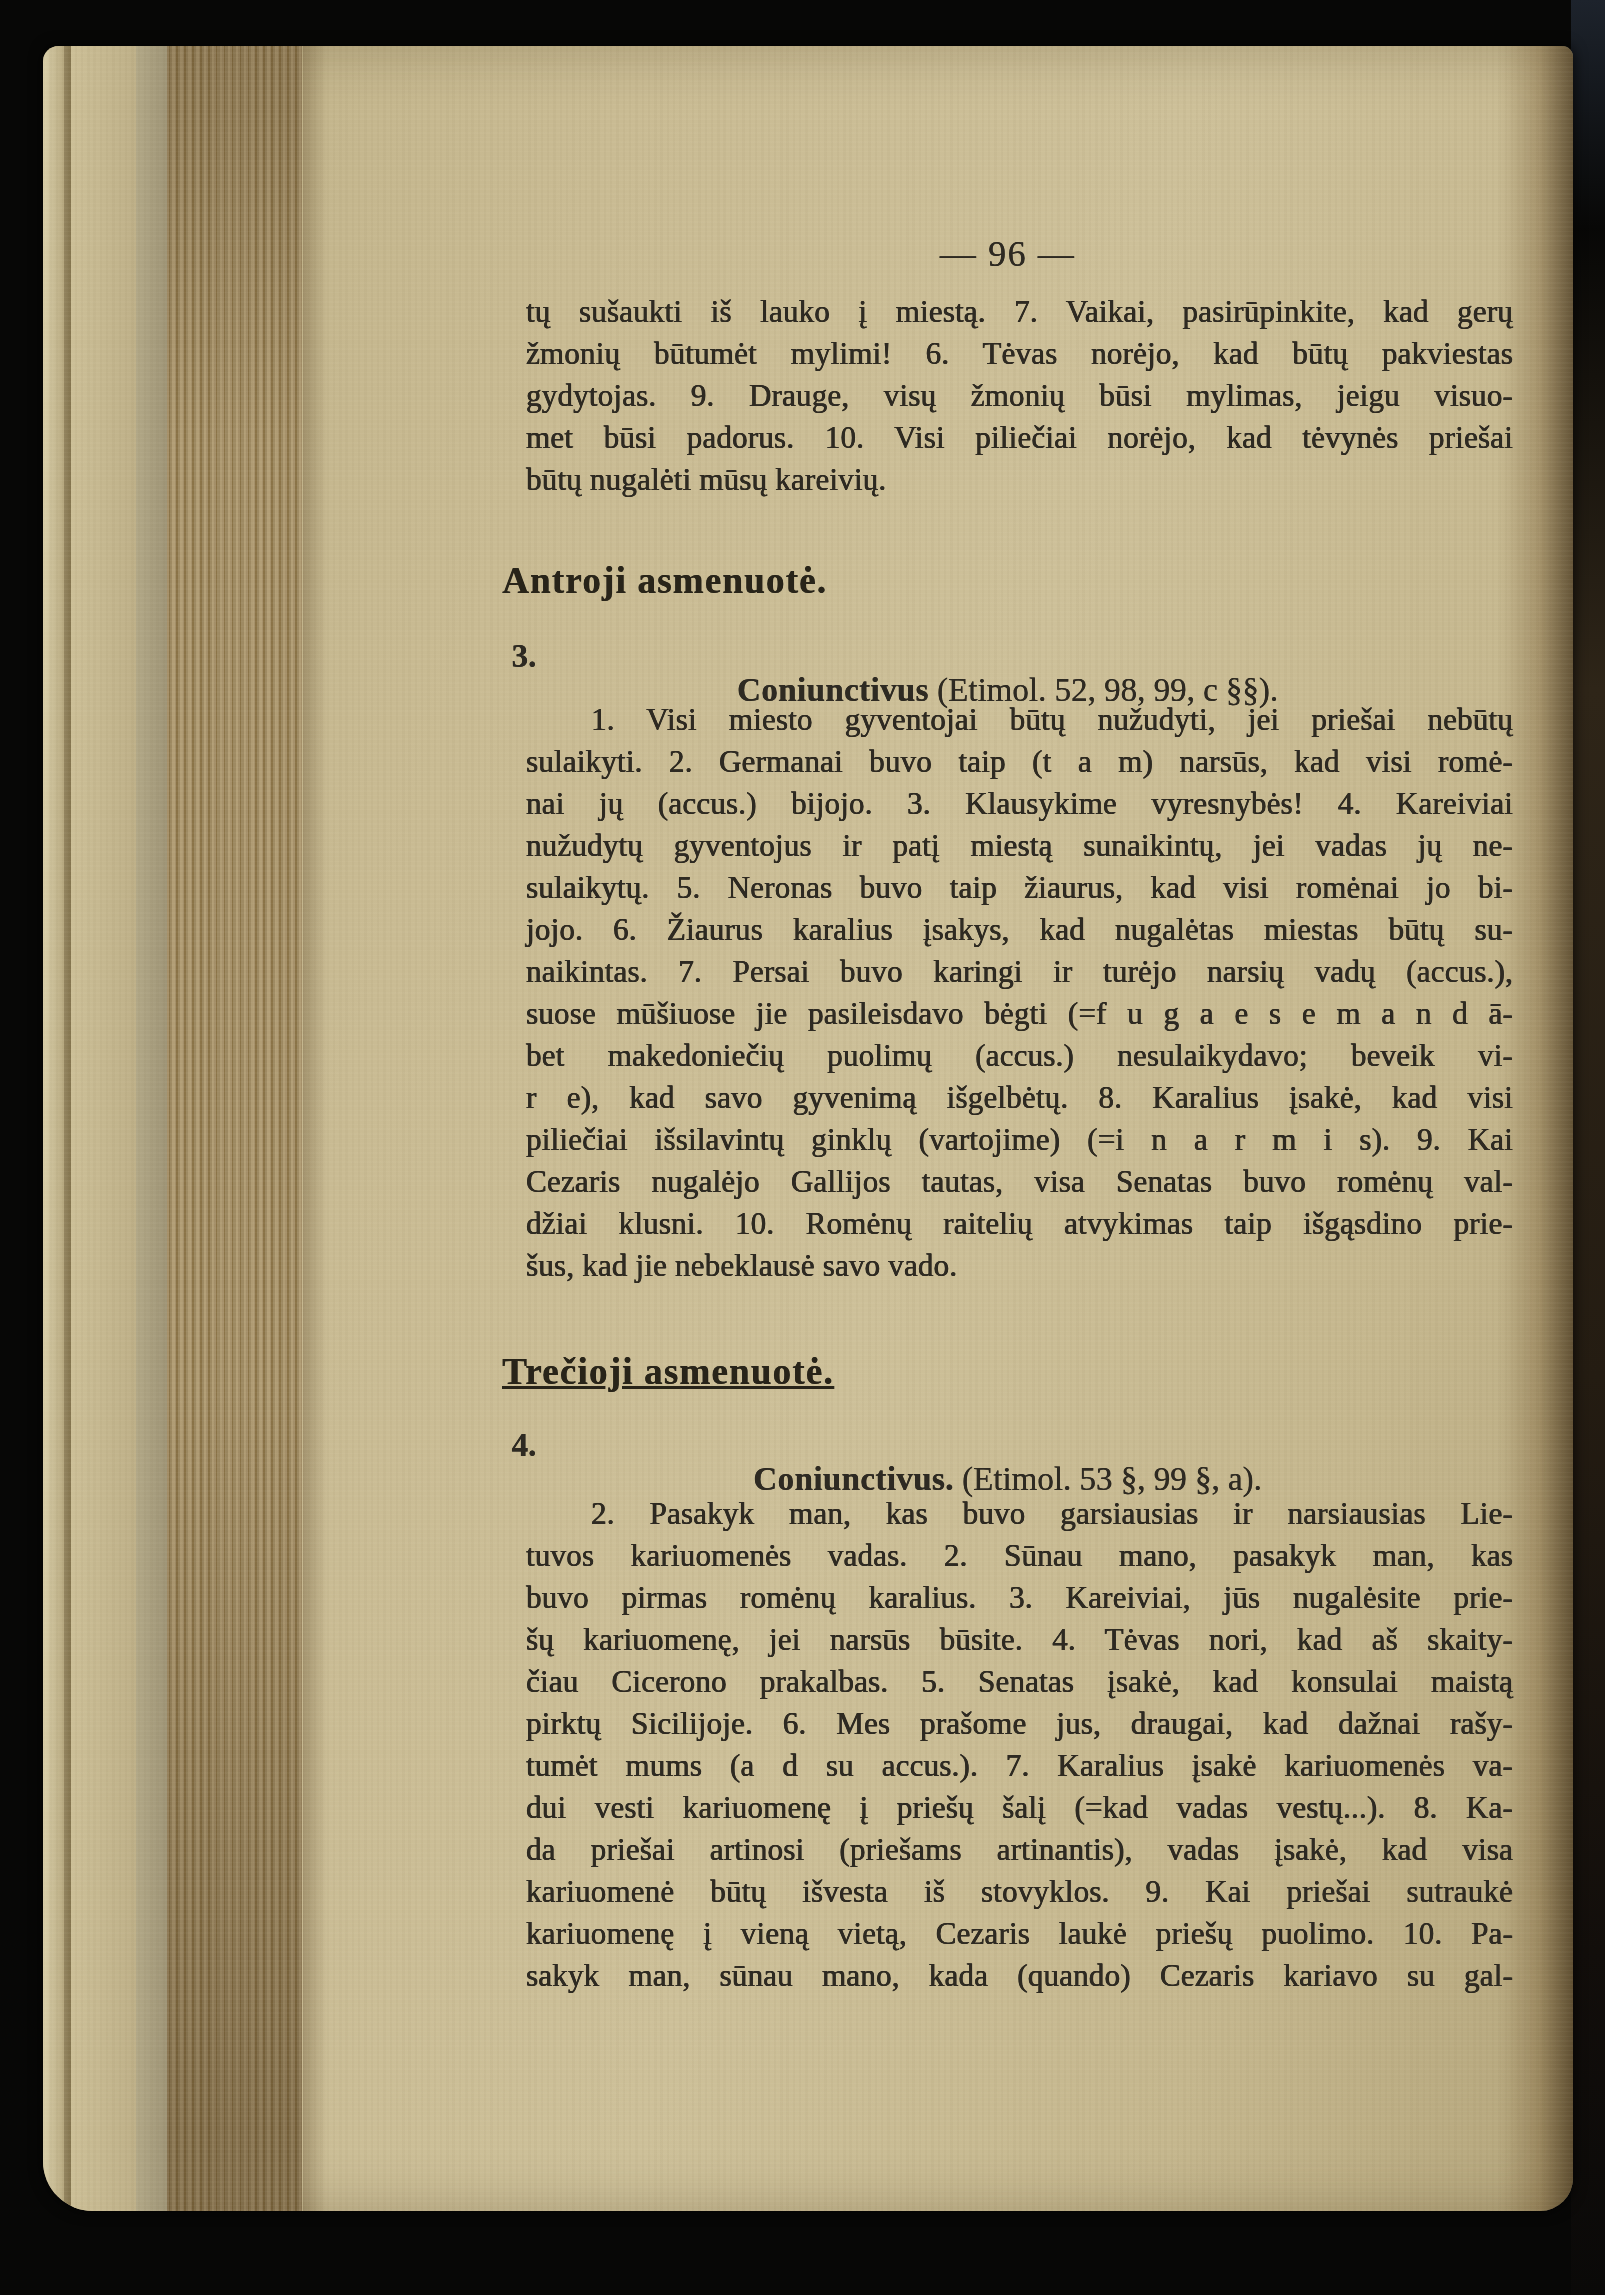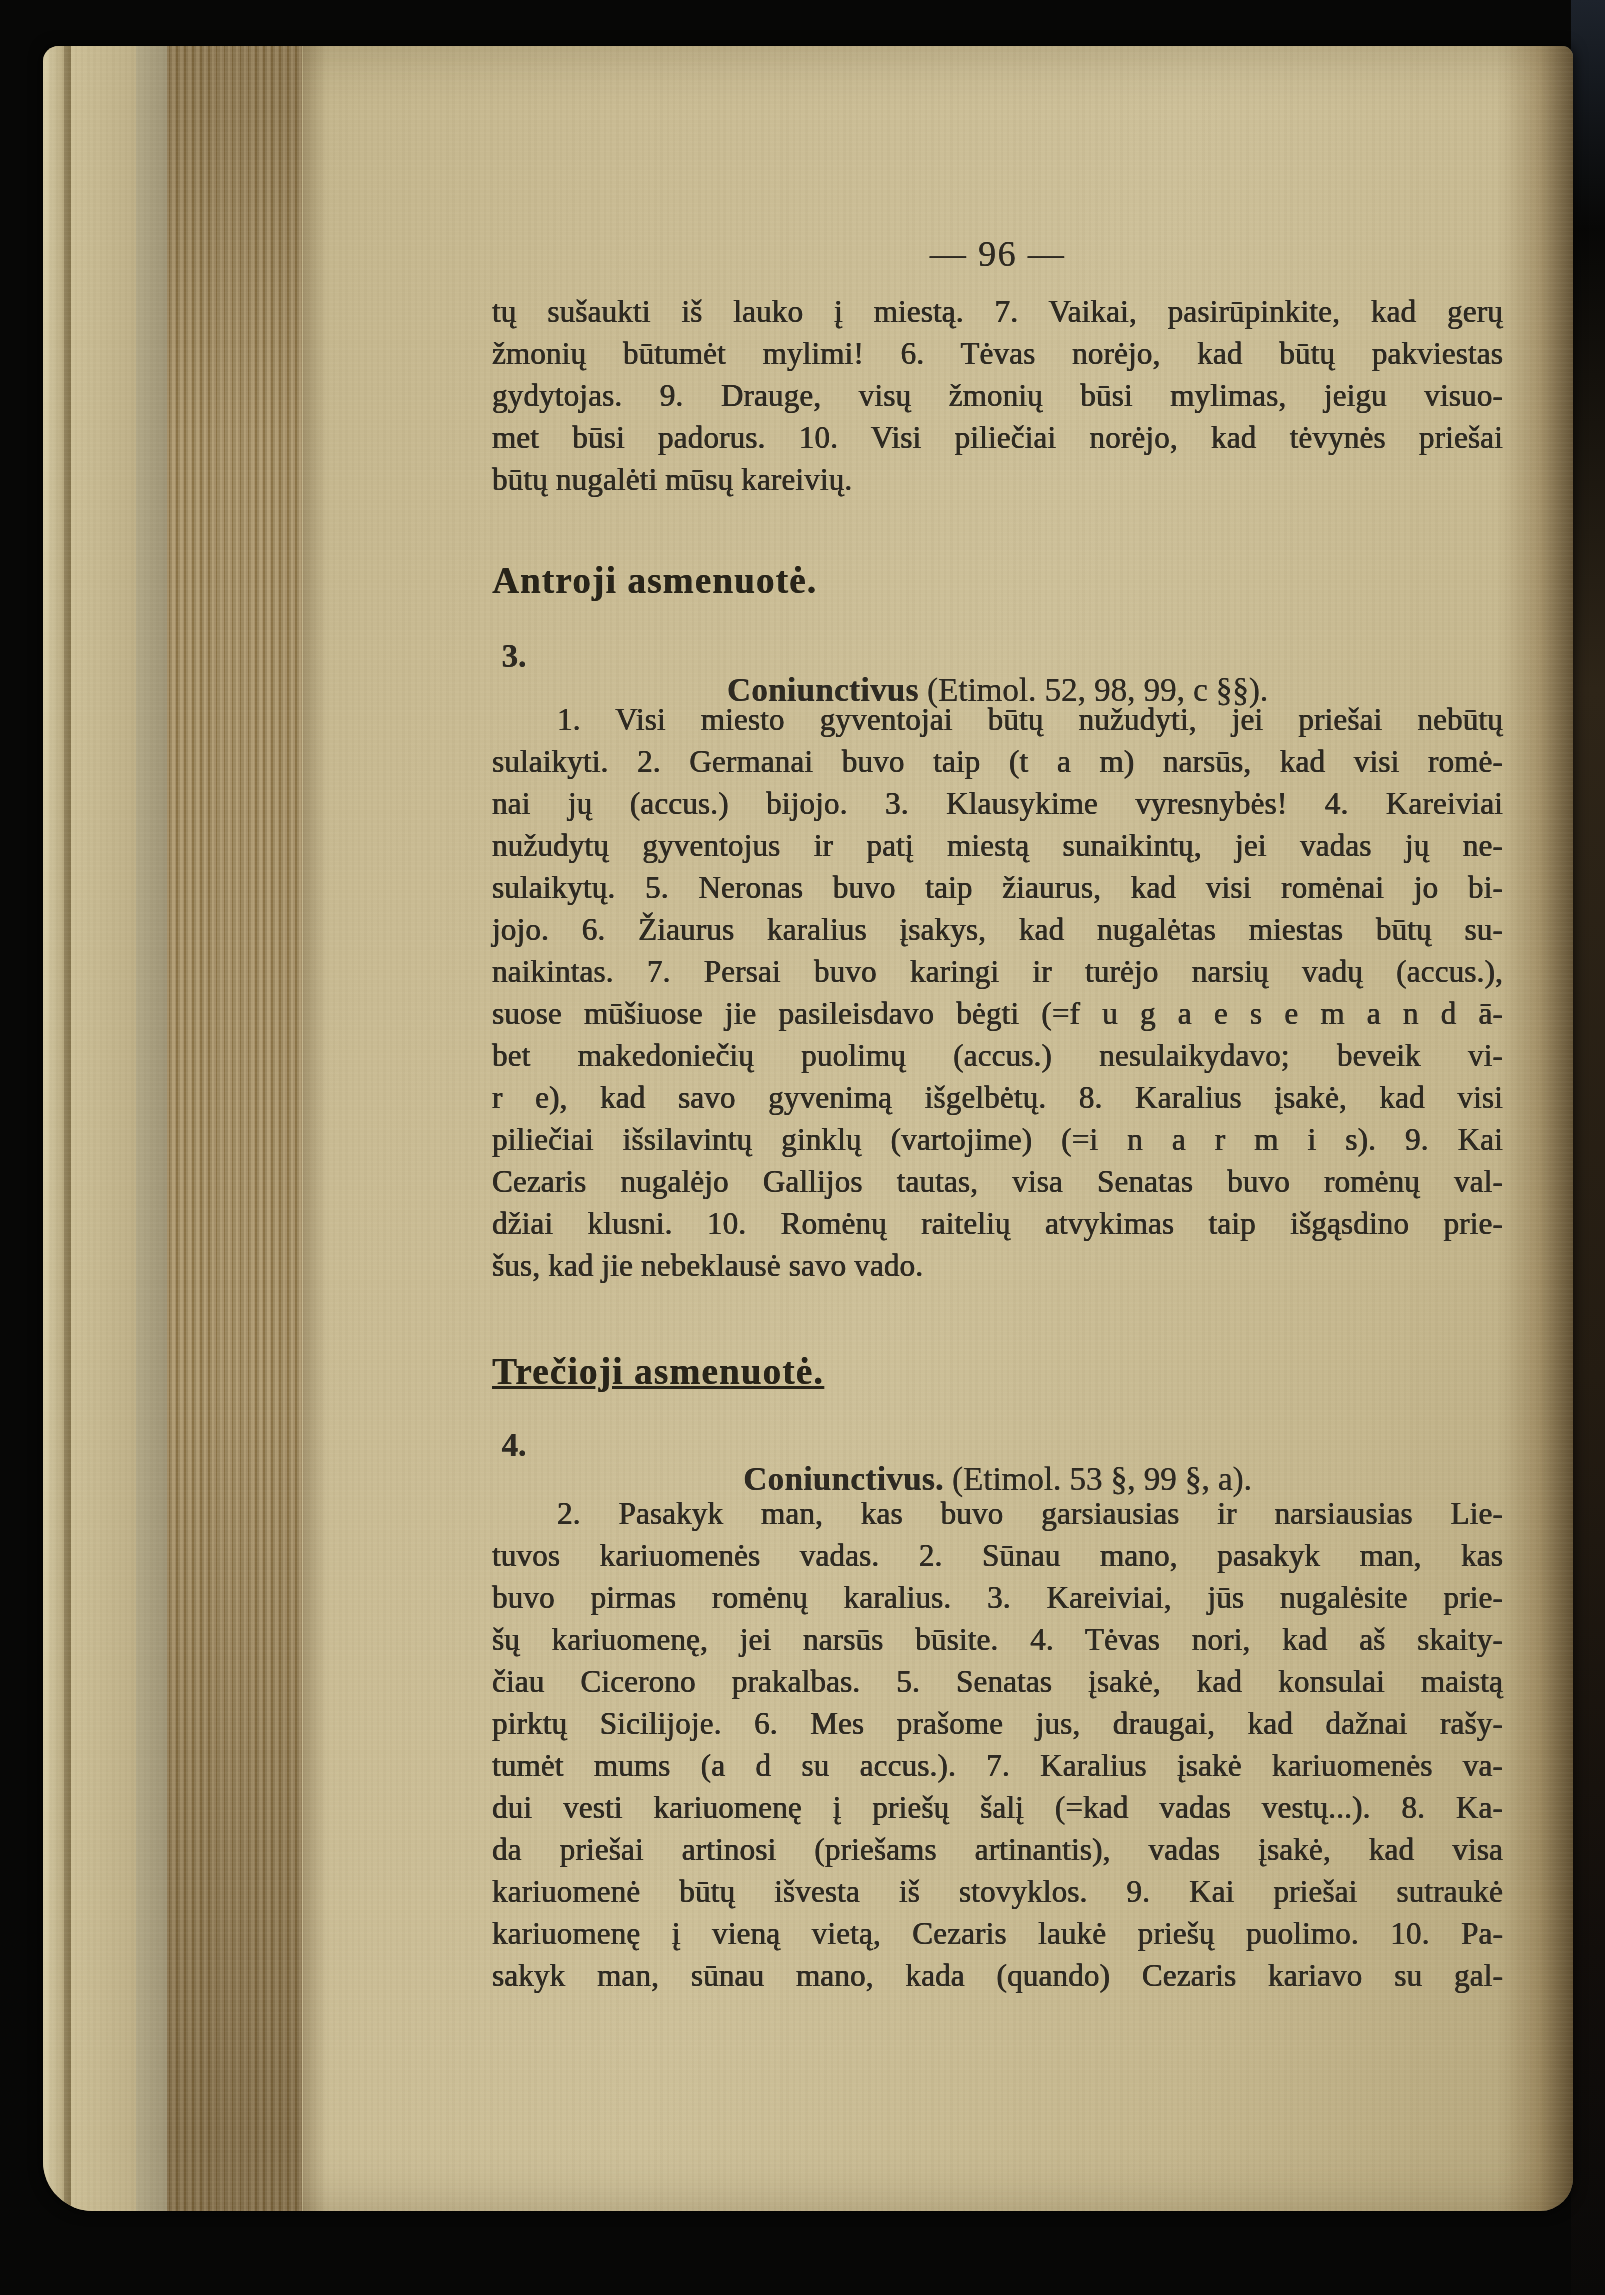--- a/index.html
+++ b/index.html
@@ -40,30 +40,31 @@
       repeating-linear-gradient(90deg,#a6916a 0 1.6px,#8b7448 1.6px 3.1px,#9e8a62 3.1px 5.5px,#b29e76 5.5px 7.9px);
   }
   .edge-blend{left:260px;width:23.6px;background:linear-gradient(90deg,rgba(92,72,40,.35),rgba(0,0,0,0));position:absolute;top:0;height:100%;}
   
   .gutter{
     position:absolute;right:0;top:0;width:75px;height:100%;
     background:linear-gradient(90deg,rgba(0,0,0,0) 0%,rgba(98,70,32,.30) 55%,rgba(52,35,13,.62) 100%);
   }
   
   .content{position:absolute;left:444px;top:0;width:1011px;height:100%;color:#2e2a22;}
-  .content > div, .content > h2{position:absolute;left:5px;width:1011px;margin:0;}
+  .content > div, .content > h2{position:absolute;left:15px;width:1011px;margin:0;}
   .pagenum{
     top:187px;text-align:center;font-size:36px;letter-spacing:1.6px;
     text-shadow:0.3px 0 0 currentColor;
   }
   .para{font-size:31px;line-height:42px;letter-spacing:0.2px;}
   .para .tline{
     text-align:justify;text-align-last:justify;
     text-shadow:0.4px 0 0 currentColor,-0.2px 0 0 currentColor;
     white-space:nowrap;
+    margin-left:24px;
   }
   .para .tline-last{text-align-last:left;}
   .para.indent .tline:first-child{text-indent:65px;}
   .heading{
     font-size:37px;font-weight:bold;text-align:left;letter-spacing:1.2px;
     color:#282419;text-shadow:0.4px 0 0 currentColor;
   }
   .exrow{height:44px;font-size:33px;}
   .exnum{position:absolute;left:9.4px;top:0;font-weight:bold;text-shadow:0.3px 0 0 currentColor;}
   .extitle{display:block;text-align:center;text-shadow:0.3px 0 0 currentColor;margin-top:34px;}

